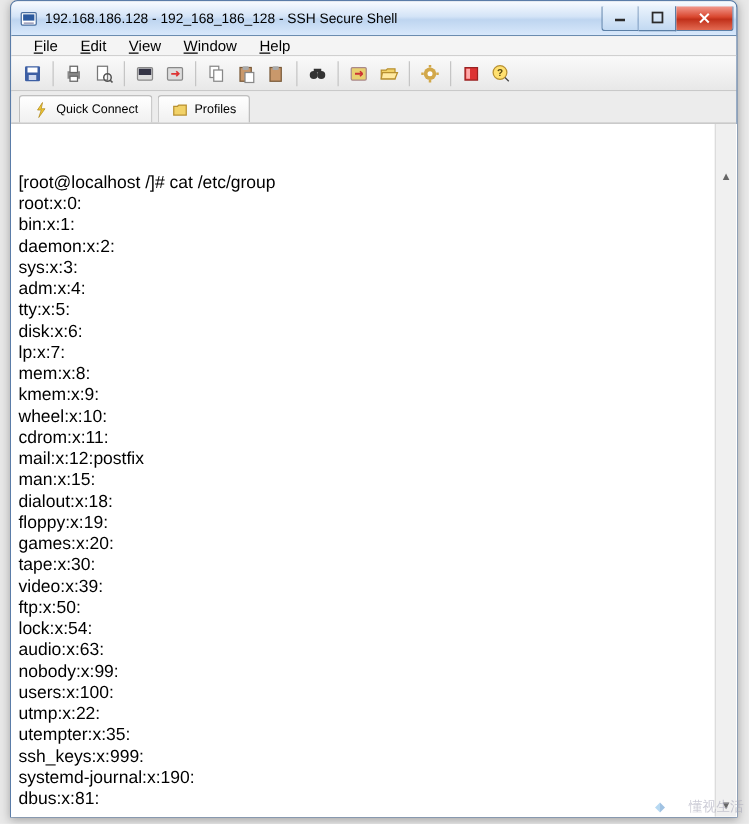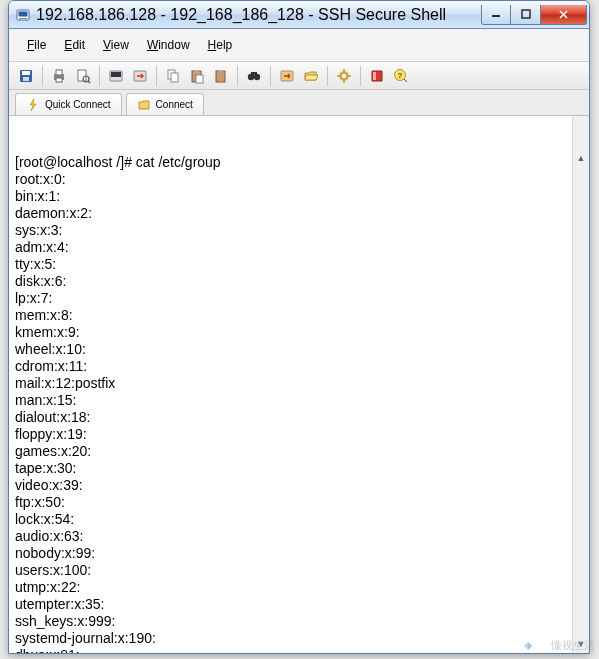--- a/index.html
+++ b/index.html
@@ -11,31 +11,31 @@
   border-radius: 6px 6px 0 0; box-shadow: 0 2px 8px rgba(0,0,0,.3);
   display: flex; flex-direction: column;
 }
 
 .titlebar {
   height: 28px; background: linear-gradient(#f8fbff,#d4e4f7 45%,#bed5f0 55%,#d8e8fb);
   border-radius: 5px 5px 0 0; display: flex; align-items: center; padding: 0 0 0 6px;
   border-bottom: 1px solid #6b8caf;
 }
 .titlebar .app-icon { width:16px; height:16px; margin-right:5px; display:flex; align-items:center; justify-content:center; }
-.titlebar .title { flex:1; font-size:16px; color:#000; user-select:none; }
+.titlebar .title { flex:1; font-size:11px; color:#000; user-select:none; }
 .winbtns { display:flex; height:20px; margin-right:2px; }
 .winbtn { width:30px; height:20px; margin-left:0; border:1px solid #5b7fa6; border-top:none;
   display:flex; align-items:center; justify-content:center; cursor:pointer; }
 .winbtn.min { background:linear-gradient(#eaf3fc,#c2d9f2); border-radius:0 0 0 3px; }
 .winbtn.max { background:linear-gradient(#eaf3fc,#c2d9f2); border-left:none; }
 .winbtn.close { width:46px; background:linear-gradient(#f29a8f,#d9472f 45%,#c1301a 55%,#e36a52);
   border-left:none; border-radius:0 0 3px 0; }
 .winbtn svg { display:block; }
 
-.menubar { height:33px; background:#f4f4f4; display:flex; align-items:center; padding:0 10px; gap:2px;
+.menubar { height:16px; background:#f4f4f4; display:flex; align-items:center; padding:0 10px; gap:2px;
   font-size:12px; border-bottom:1px solid #d0d0d0; }
 .menubar span { padding:2px 8px; cursor:pointer; }
 .menubar span u { text-decoration:underline; }
 
 .toolbar { height:28px; background:linear-gradient(#fafafa,#e8e8e8); border-bottom:1px solid #c9c9c9;
   display:flex; align-items:center; padding:0 6px; gap:2px; }
 .tbbtn { width:22px; height:22px; display:flex; align-items:center; justify-content:center;
   cursor:pointer; border-radius:2px; }
 .sep { width:1px; height:20px; background:#c5c5c5; margin:0 3px; }
 
@@ -211,21 +211,21 @@
     <div class="tab">
       <svg width="14" height="14">
           <path d="M8 1 L4 7 L7 7 L5 13 L10 6 L7 6 Z" fill="#f0c930" stroke="#b08a20" stroke-width="0.6"></path>
         </svg>
       <span>Quick Connect</span>
     </div>
     <div class="tab">
       <svg width="14" height="14">
           <path d="M2 4 L5 4 L6 3 L12 3 L12 11 L2 11 Z" fill="#f2d268" stroke="#b89030"></path>
         </svg>
-      <span>Connect</span>
+      <span>Profiles</span>
     </div>
   </div>
 
   <div class="terminal">
     <div id="term-content">[root@localhost /]# cat /etc/group
 root:x:0:
 bin:x:1:
 daemon:x:2:
 sys:x:3:
 adm:x:4:

